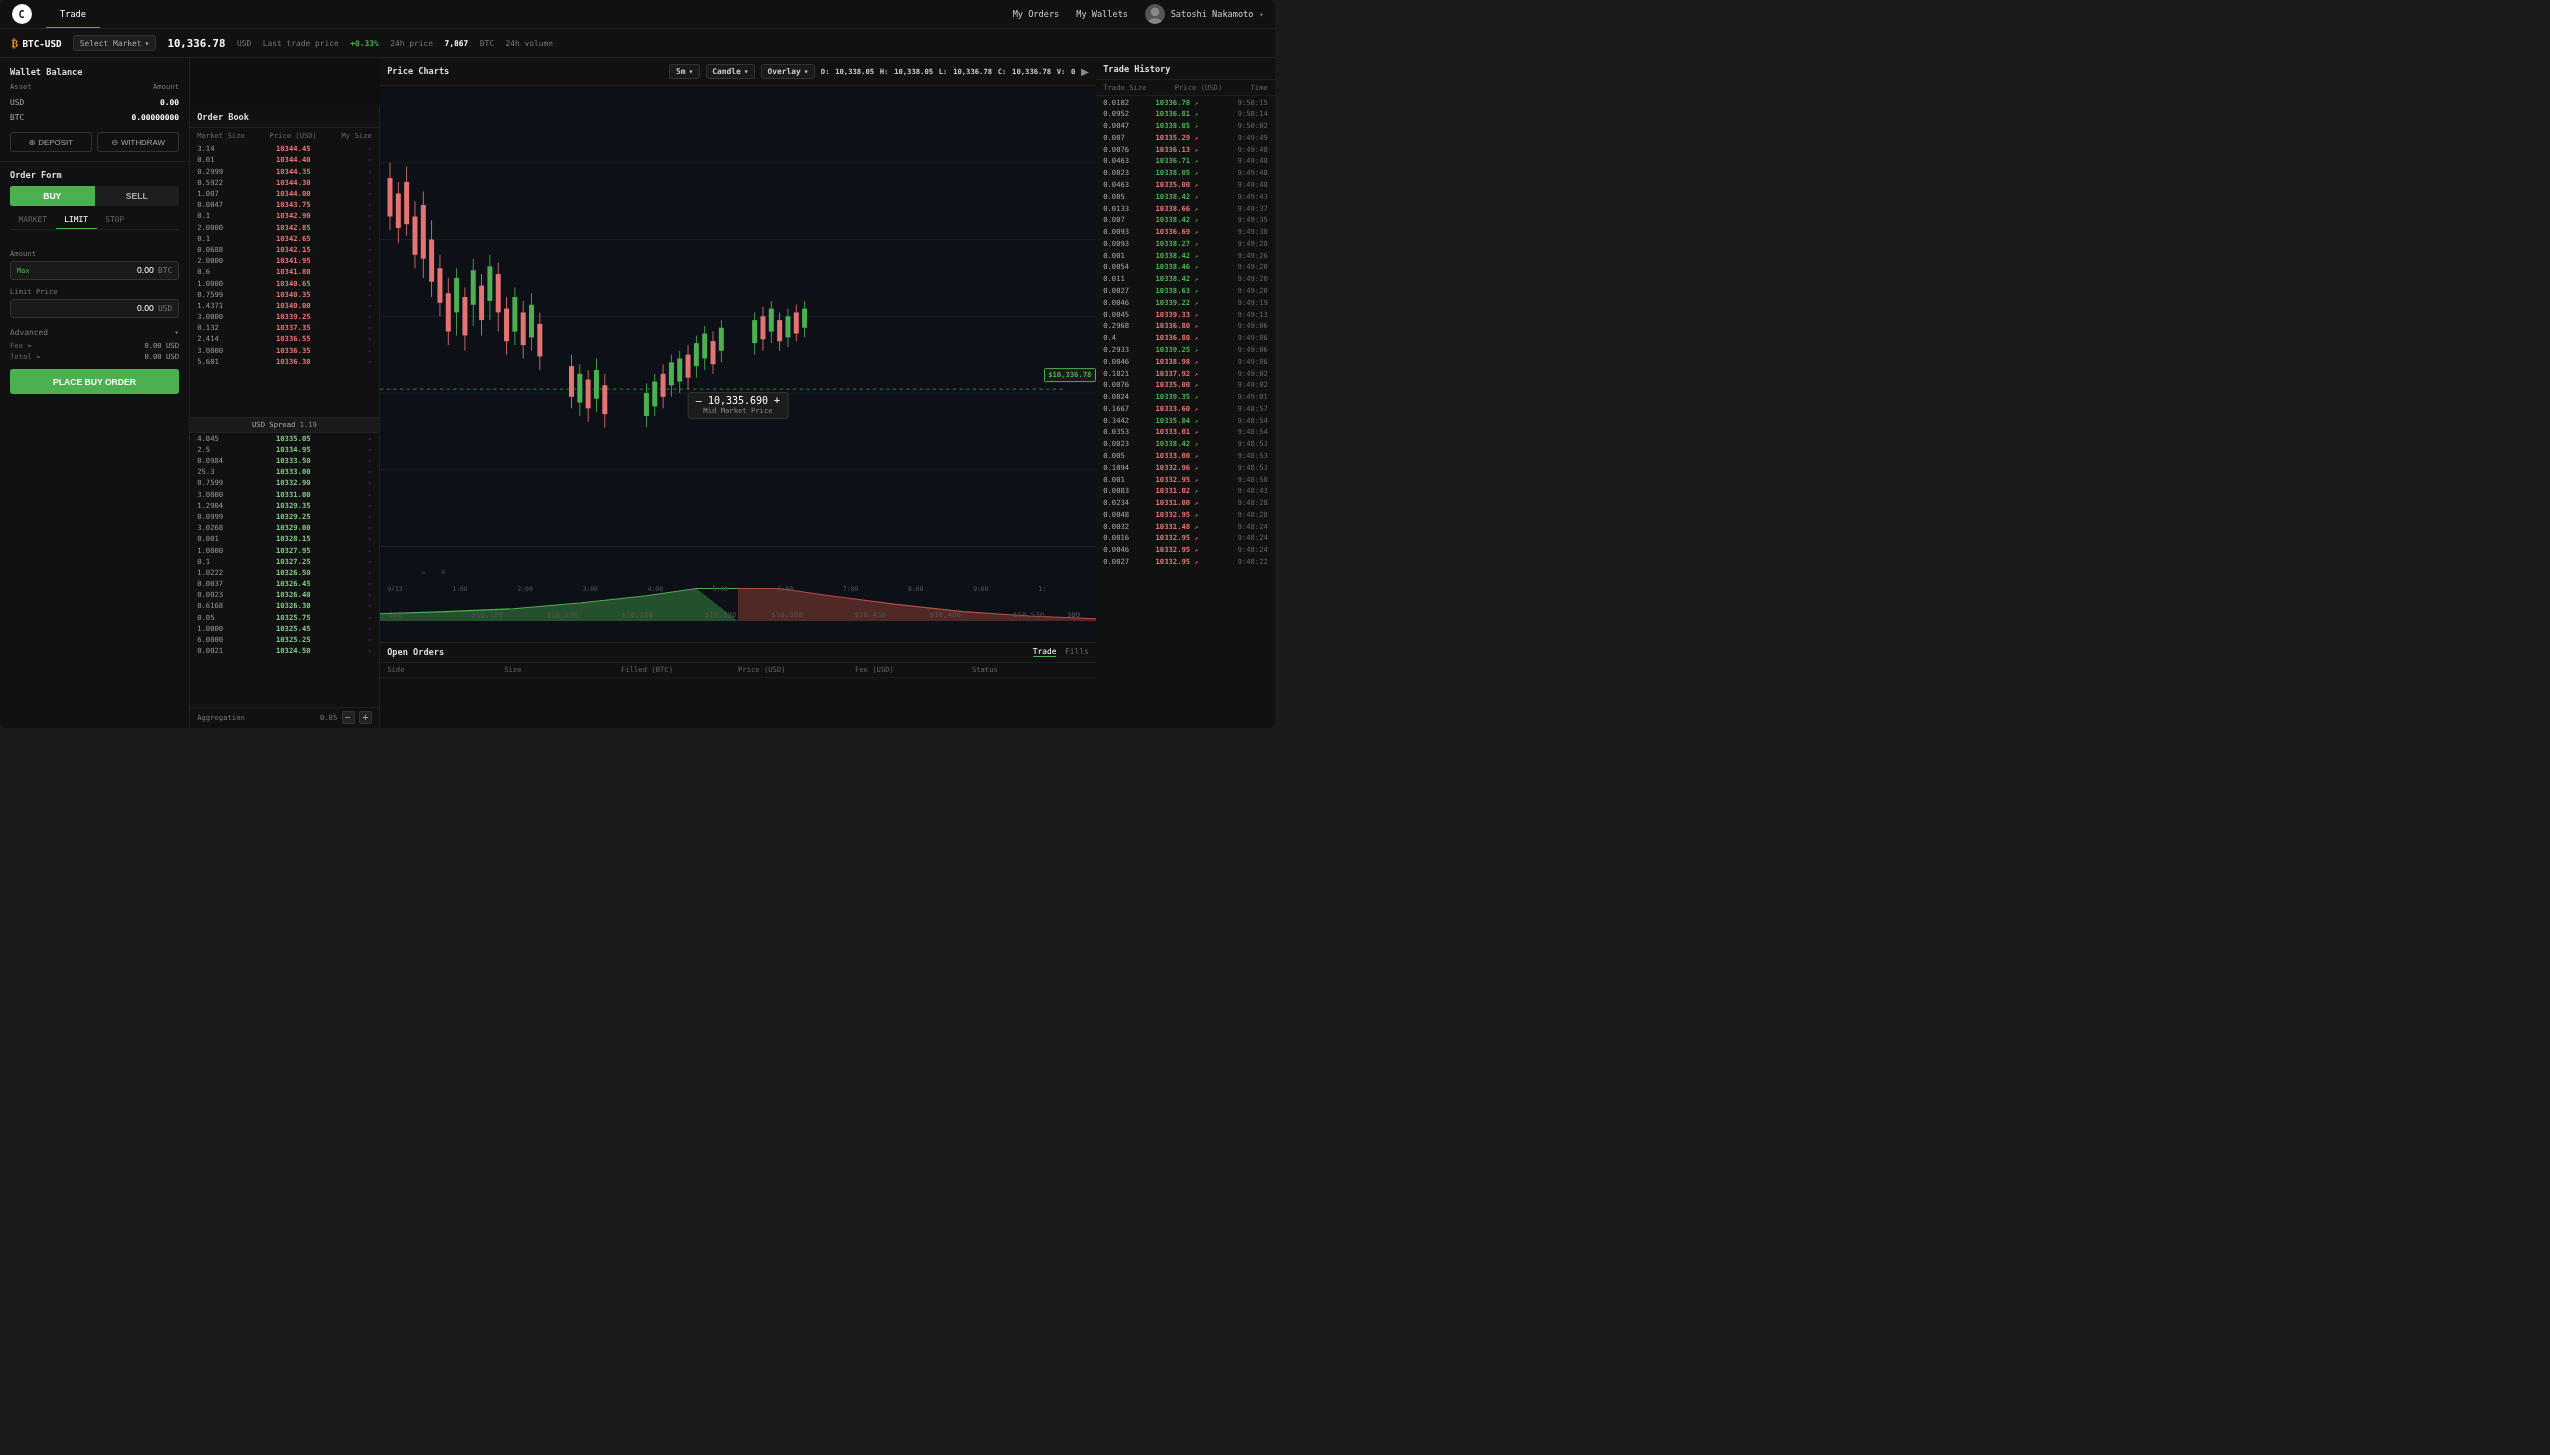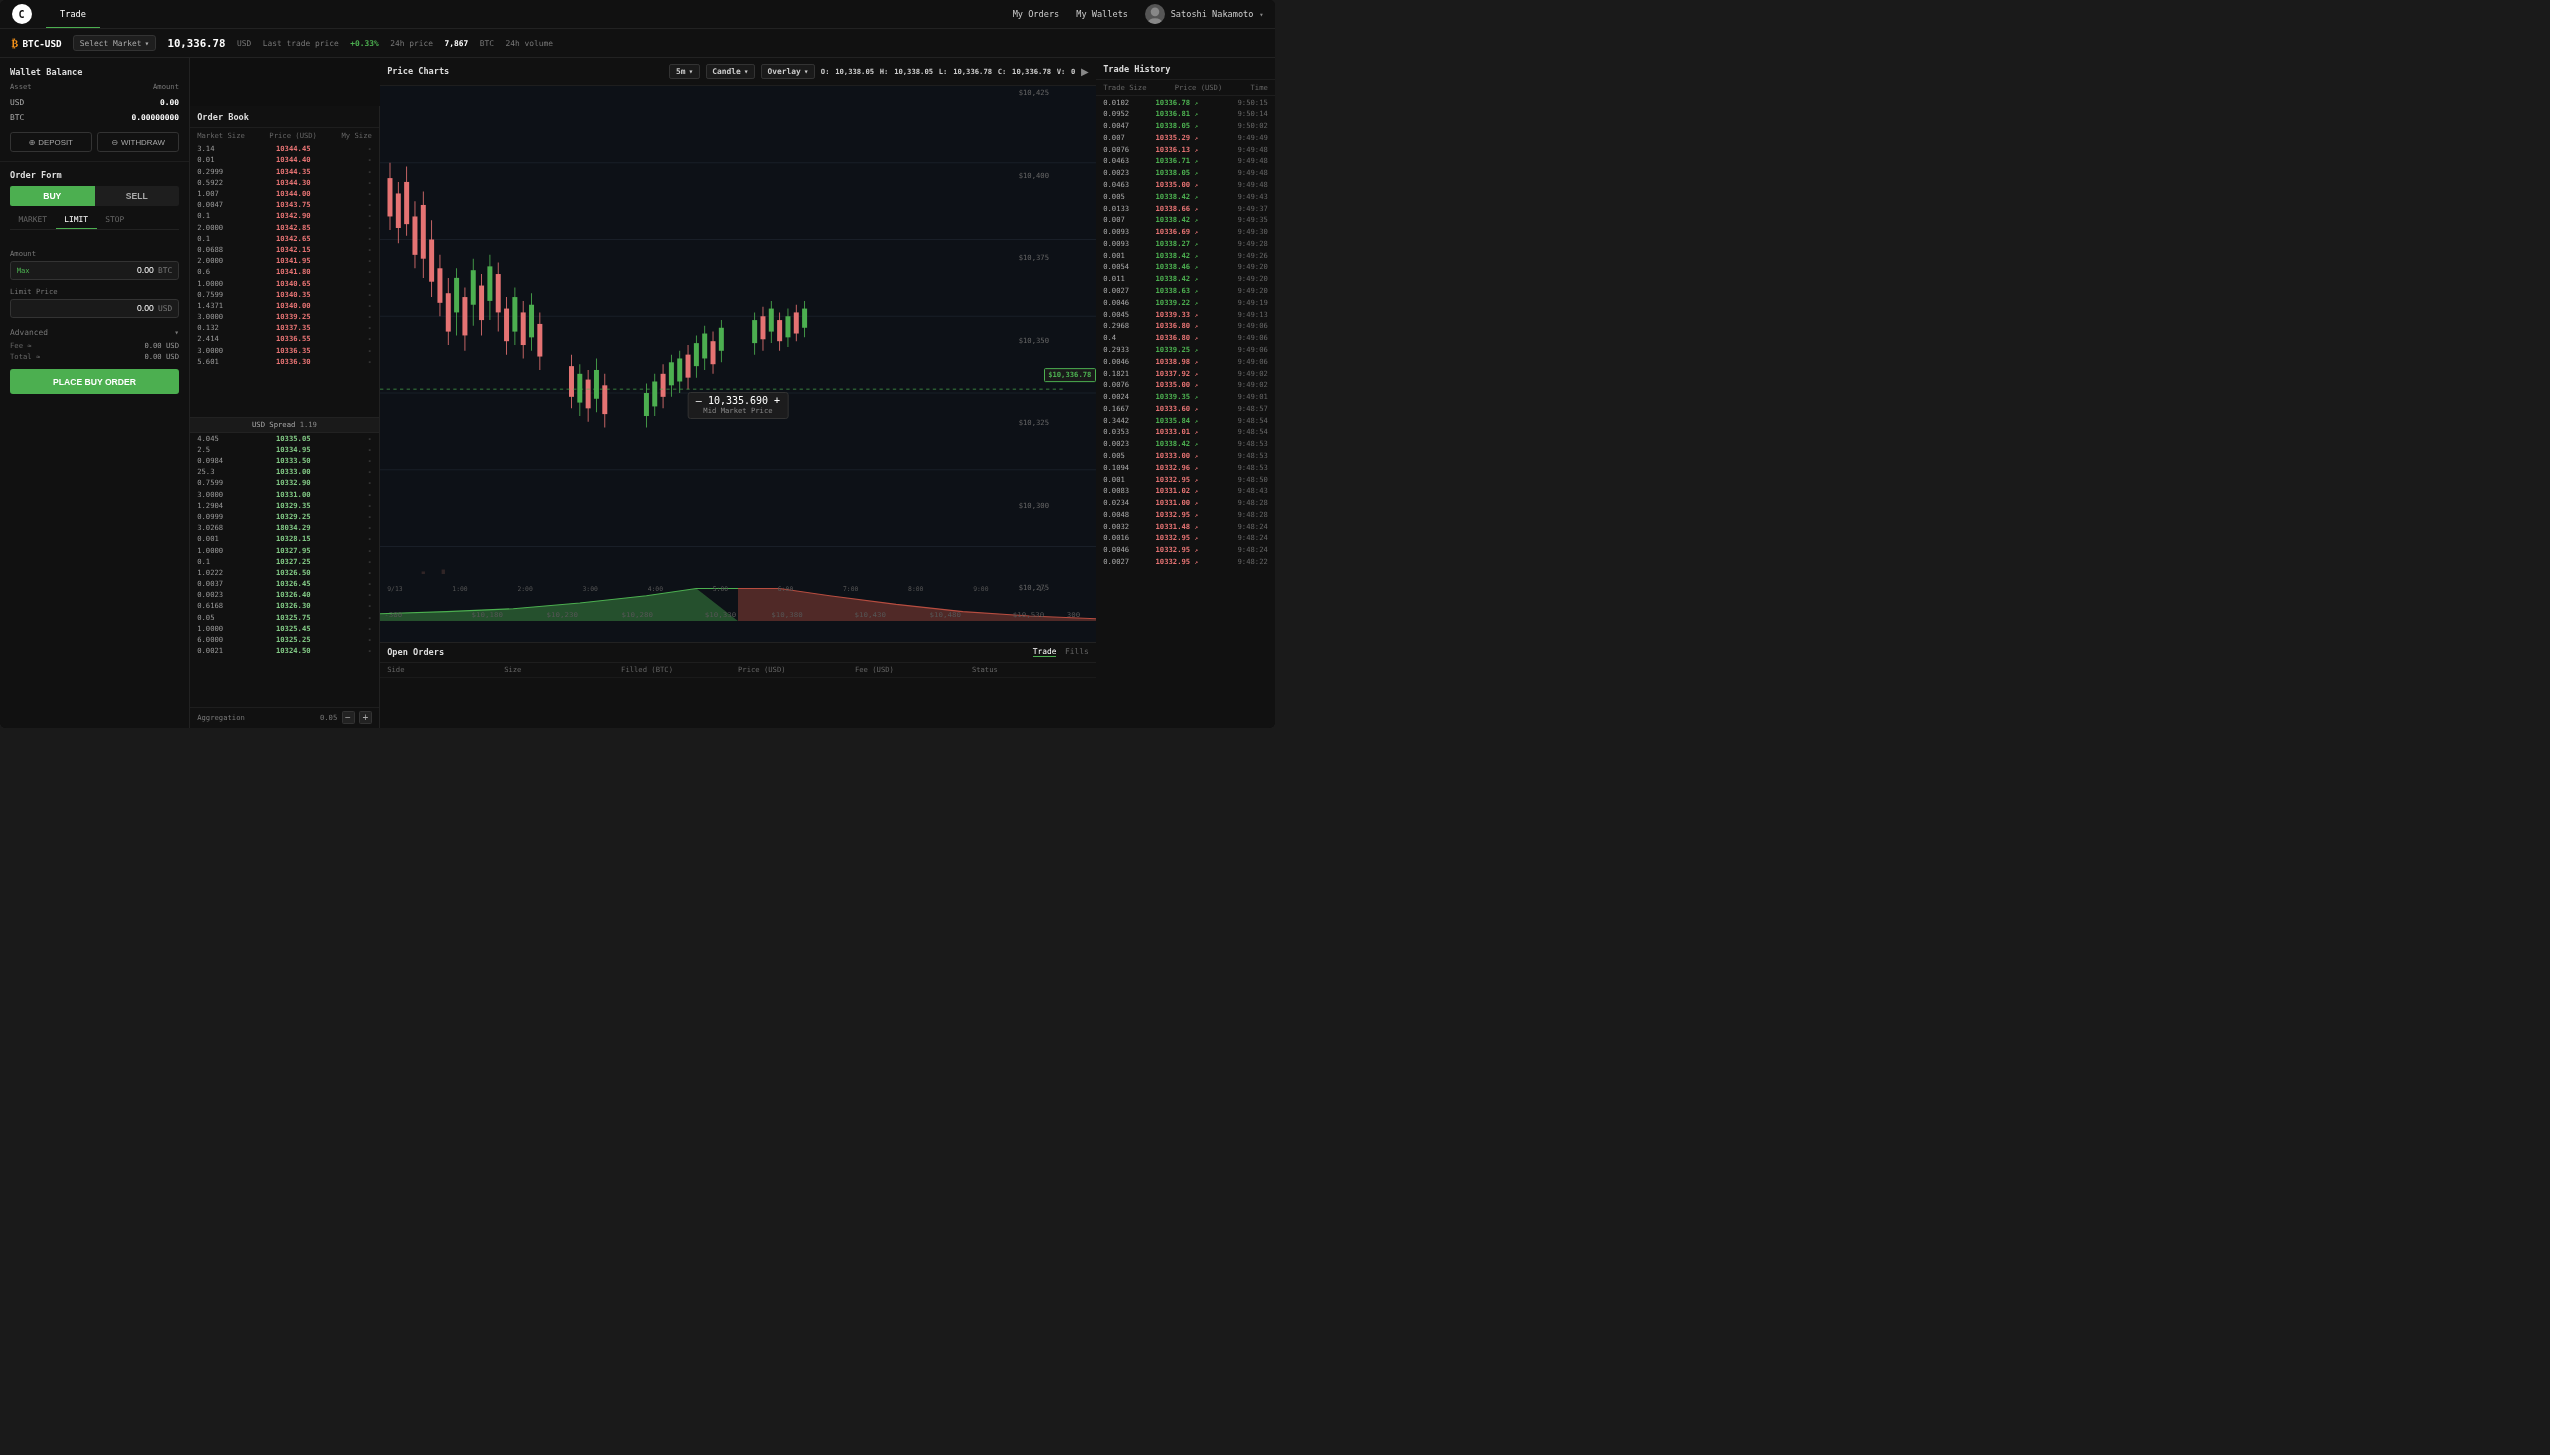--- a/index.html
+++ b/index.html
@@ -866,21 +866,21 @@
             <span class="ob-price" style="color:#81c784">10329.35</span>
             <span class="ob-mysize">-</span>
           </div>
         <div class="ob-row bid">
             <span class="ob-market-size">0.0999</span>
             <span class="ob-price" style="color:#81c784">10329.25</span>
             <span class="ob-mysize">-</span>
           </div>
         <div class="ob-row bid">
             <span class="ob-market-size">3.0268</span>
-            <span class="ob-price" style="color:#81c784">18034.29</span>
+            <span class="ob-price" style="color:#81c784">10329.00</span>
             <span class="ob-mysize">-</span>
           </div>
         <div class="ob-row bid">
             <span class="ob-market-size">0.001</span>
             <span class="ob-price" style="color:#81c784">10328.15</span>
             <span class="ob-mysize">-</span>
           </div>
         <div class="ob-row bid">
             <span class="ob-market-size">1.0000</span>
             <span class="ob-price" style="color:#81c784">10327.95</span>
@@ -1105,29 +1105,20 @@
             <text x="390" y="60" fill="#555" font-size="9">$10,330</text>
             <text x="470" y="60" fill="#555" font-size="9">$10,380</text>
             <text x="570" y="60" fill="#555" font-size="9">$10,430</text>
             <text x="660" y="60" fill="#555" font-size="9">$10,480</text>
             <text x="760" y="60" fill="#555" font-size="9">$10,530</text>
             <text x="825" y="60" fill="#555" font-size="9">300</text>
           </svg>
         </div>
 
         
-        <div class="chart-price-labels" style="position:absolute; right:47px; top:0; height:calc(100% - 47px); display:flex; flex-direction:column; justify-content:space-between; font-size:7.2px; color:#666; padding:2.9px 0;">
-          <span>$10,425</span>
-          <span>$10,400</span>
-          <span>$10,375</span>
-          <span>$10,350</span>
-          <span>$10,325</span>
-          <span>$10,300</span>
-          <span>$10,275</span>
-        </div>
 
         
         <div class="current-price-label" style="position:absolute; right:0; top:52%; transform:translateY(-50%); background:#1a1a1a; border:0.7px solid #4caf50; border-radius:1.4px; padding:1.4px 3.6px; font-size:7.2px; color:#4caf50; font-weight:600; white-space:nowrap;">
           <span>$10,336.78</span>
         </div>
 
         
         <div style="position:absolute; bottom:49px; left:7.2px; right:50px; display:flex; justify-content:space-between; font-size:6.4px; color:#555;">
           <span>9/13</span>
           <span>1:00</span>

